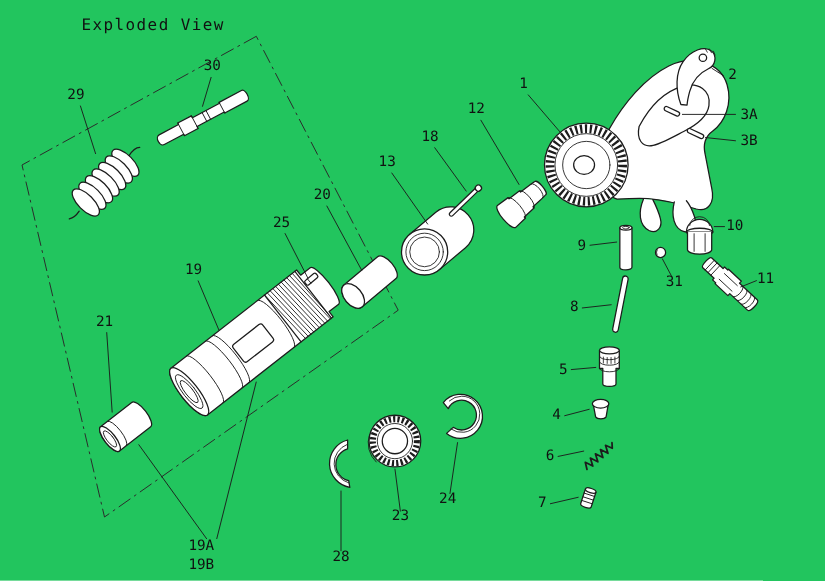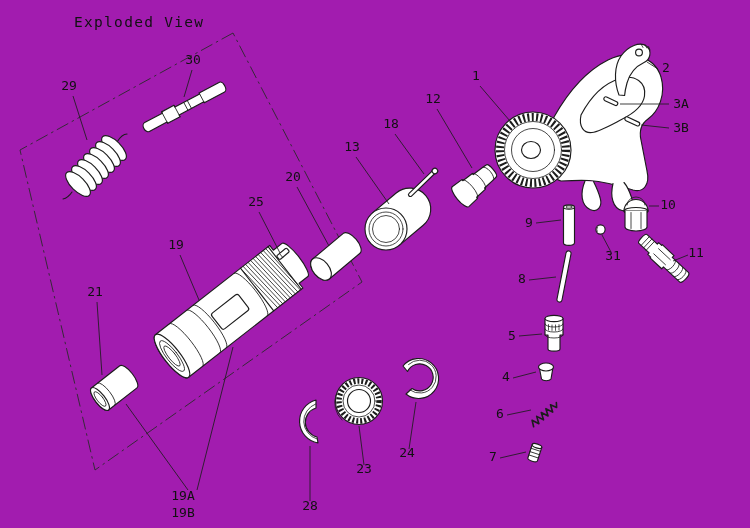--- a/index.html
+++ b/index.html
@@ -1,16 +1,16 @@
 <!DOCTYPE html>
 <html><head>
 <meta charset="utf-8">
 <style>
   html,body{margin:0;padding:0;background:#ffffff;}
-  .stage{position:relative;width:750px;height:528px;background:#a21caf;overflow:hidden;
+  .stage{position:relative;width:750px;height:528px;background:#22c55e;overflow:hidden;
          font-family:"DejaVu Sans Mono", monospace;}
   svg{display:block}
   .ln{stroke:#1c1c1c;fill:none;stroke-width:1.15;stroke-linecap:round;stroke-linejoin:round}
   .fw{fill:#ffffff}
   .thin{stroke-width:.8}
   .hatch{stroke-width:.75}
   .leader{stroke:#1c1c1c;stroke-width:.85;fill:none}
   .dashbox{stroke:#2a2a2a;stroke-width:.9;fill:none;stroke-dasharray:13 4 2.5 4}
   .lbl{font:13px "DejaVu Sans Mono", monospace;fill:#111111}
   .ttl{font:14.5px "DejaVu Sans Mono", monospace;letter-spacing:1.3px;fill:#111111}

